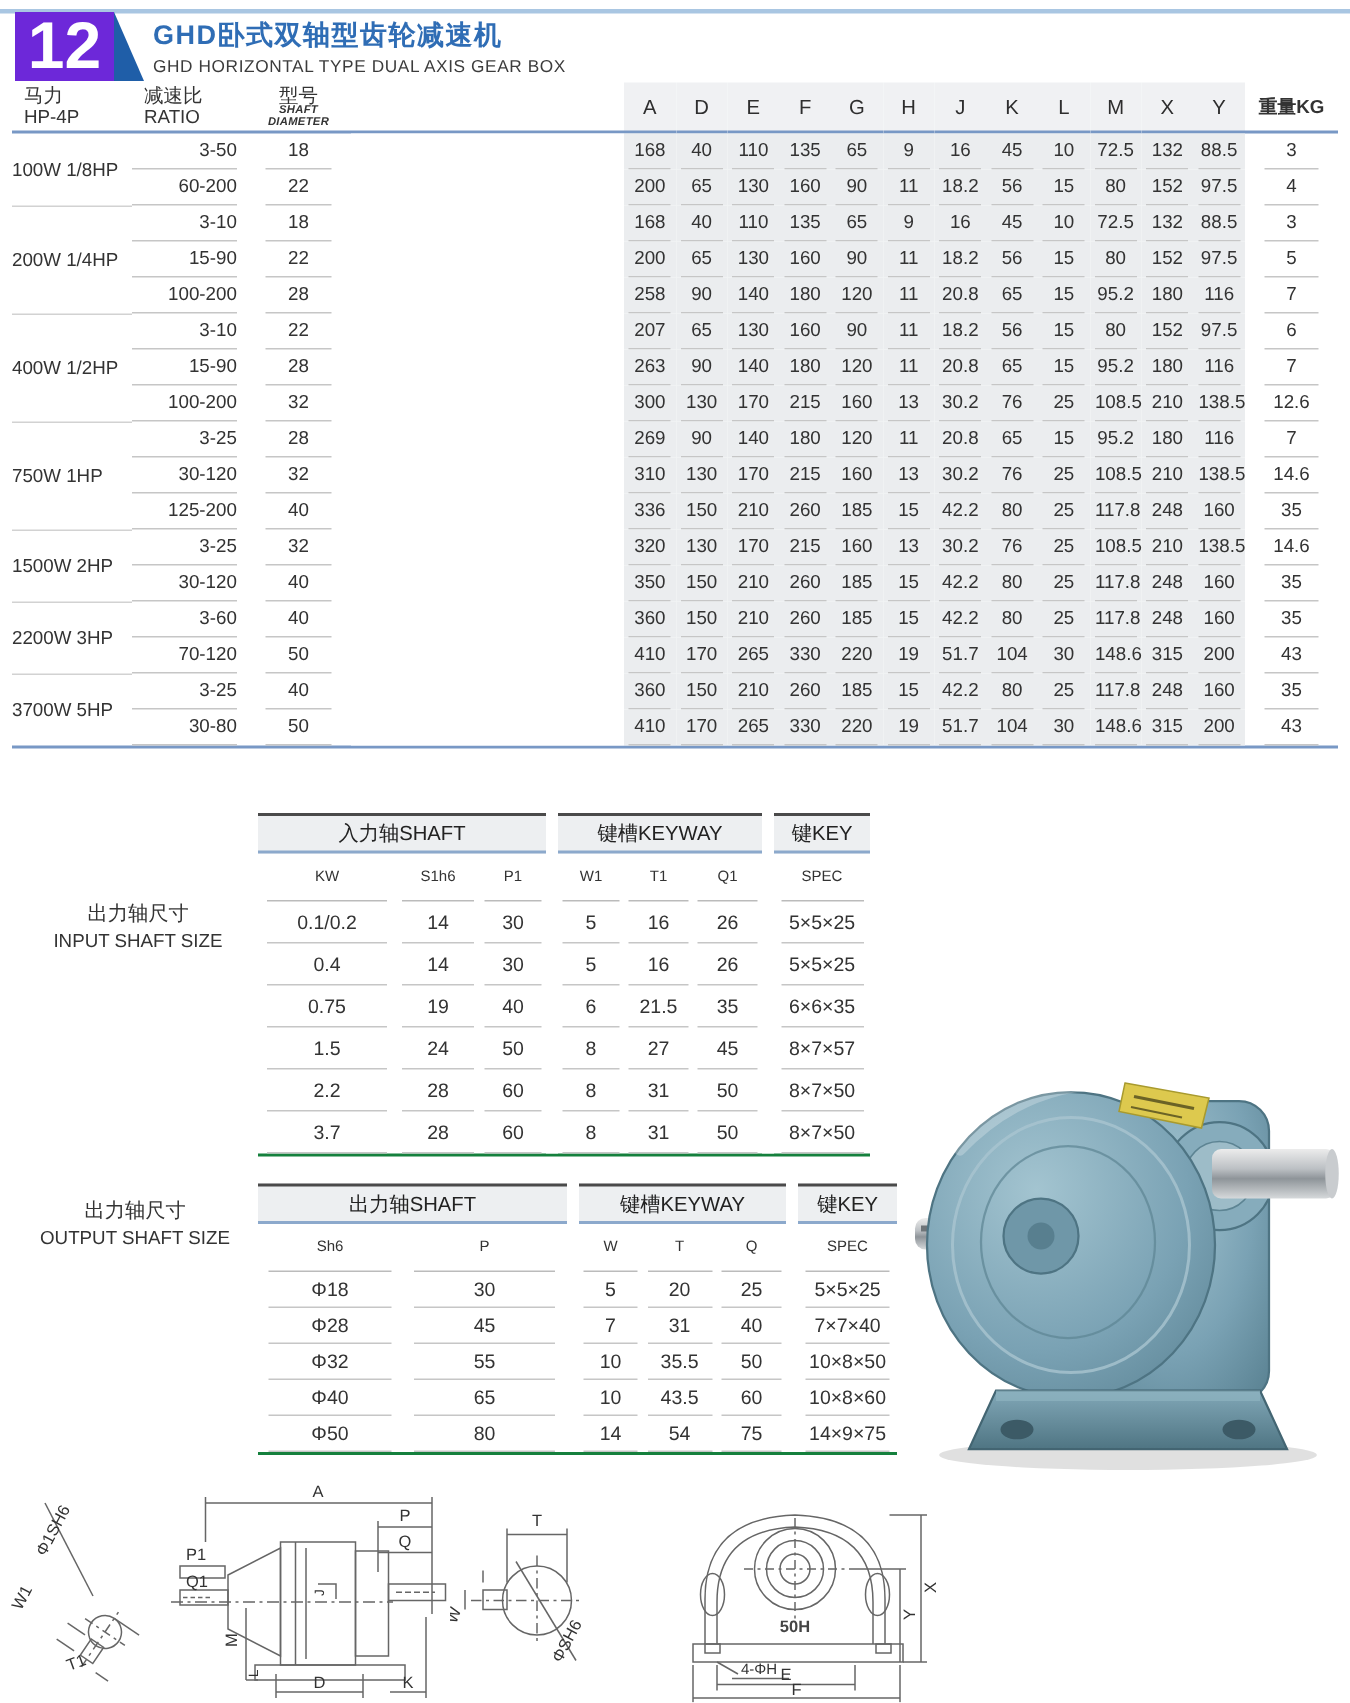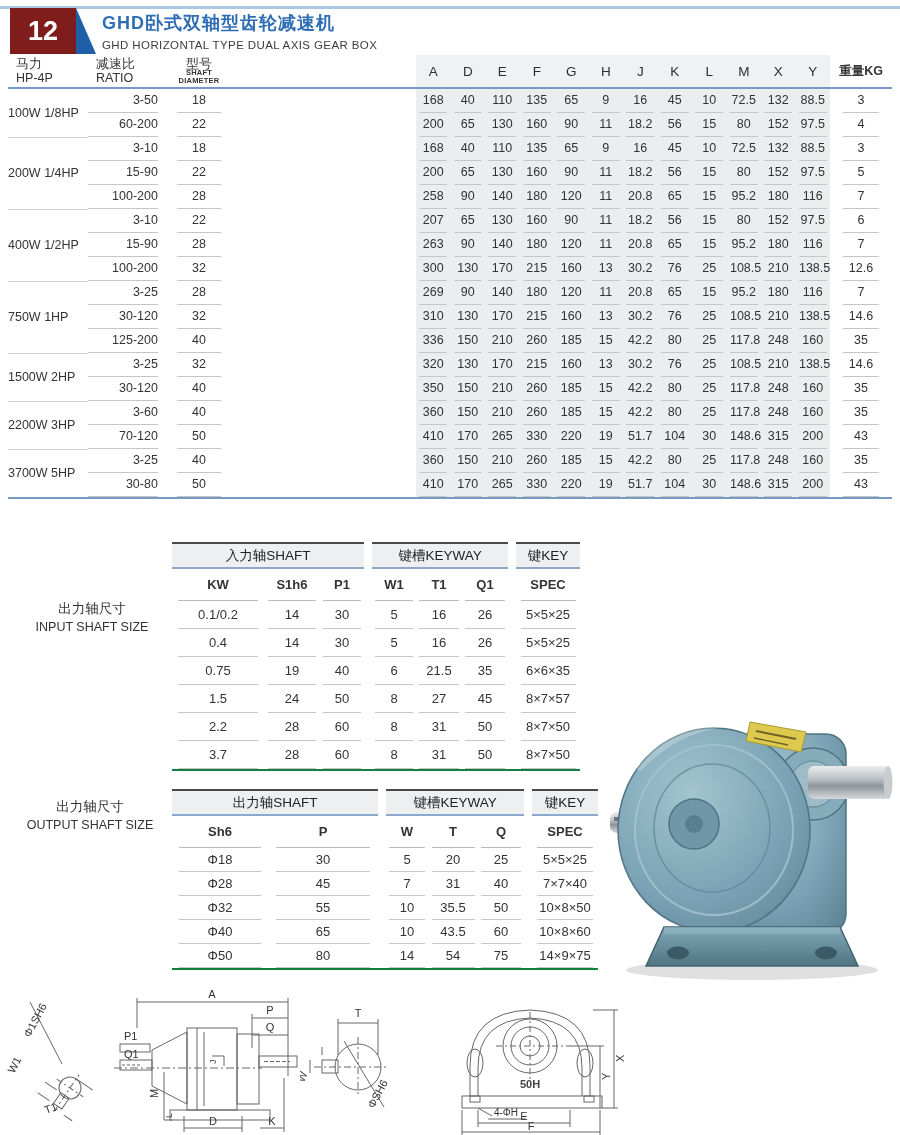--- a/index.html
+++ b/index.html
@@ -2,38 +2,38 @@
 <html><head>
 <meta charset="utf-8">
 <style>
   * { margin:0; padding:0; box-sizing:border-box; }
   html,body { background:#fff; }
   body { width:900px; height:1135px; font-family:"Liberation Sans",sans-serif; color:#333; position:relative; overflow:hidden; }
   .page { position:absolute; inset:0; }
 
   
   .topline { position:absolute; top:6px; left:0; width:900px; height:3px; background:#a9c6e2; }
-  .badge { position:absolute; top:8px; left:10px; width:66px; height:46px; background:#7f1d1d; color:#fff;
-           font-size:27px; font-weight:bold; display:flex; align-items:center; justify-content:center; }
+  .badge { position:absolute; top:8px; left:10px; width:66px; height:46px; background:#6d28d9; color:#fff;
+           font-size:44px; font-weight:bold; display:flex; align-items:center; justify-content:center; }
   .badge-slant { position:absolute; top:8px; left:76px; width:0; height:0;
            border-bottom:46px solid #1f5ea8; border-right:20px solid transparent; }
   .titles { position:absolute; left:102px; top:11px; }
   .titles h1 { font-size:18px; font-weight:bold; color:#2f6db5; letter-spacing:1px; }
   .titles .sub { font-size:11.5px; color:#3c3c3c; margin-top:4px; letter-spacing:.4px; }
 
   
   table { border-collapse:separate; border-spacing:0; table-layout:fixed; }
   table.main { position:absolute; left:8px; top:55px; width:884px; border-bottom:2px solid #7898c5; }
   table.main th { height:34px; font-size:13px; font-weight:normal; border-bottom:2px solid #7898c5; vertical-align:middle; }
   table.main th.dimh { background:#f0f1f3; font-size:13.5px; color:#2e2e2e; }
   table.main th.h-weight { font-weight:bold; font-size:12.5px;text-align:center; }
   .h2l { line-height:15px; font-size:13px; text-align:left; padding-left:8px; }
   .h2l .en { font-size:12.5px; }
   .h-model { text-align:center; line-height:11px; font-size:13px; }
-  .h-model .tiny { font-size:7.5px; font-weight:bold; line-height:8px; letter-spacing:.2px; }
+  .h-model .tiny { font-size:7.5px; font-weight:bold; line-height:8px; letter-spacing:.2px;font-style:italic; }
   table.main td { font-size:12.5px; padding:0; vertical-align:middle; }
   table.main td.dim { background:#ebedef; }
   .cl { border-bottom:1px solid #c6c6c6; padding:4px 0; line-height:15px; text-align:center; width:80%; margin:0 auto; }
   td.ratio .cl { width:92%; margin:0; text-align:right; padding-left:2px; }
   td.model .cl { width:64%; }
   td.wt .cl { width:58%; }
   td.sp { background:#fff; }
   td.hp { vertical-align:top; padding:5px 0 0 8px; font-size:12.5px; line-height:15px; }
   tr.gstart td.hp { border-top:1px solid #d2d2d2; }
 
@@ -43,21 +43,21 @@
   .sidelabel .en { font-size:12.5px; }
   #lab-in { left:12px; top:600px; width:160px; }
   #lab-out { left:6px; top:798px; width:168px; }
 
   table.subtbl { position:absolute; border-bottom:2px solid #15803d; }
   #tbl-in  { left:172px; top:542px; width:408px; }
   #tbl-out { left:172px; top:789px; width:426px; }
   .subtbl th.gh { height:27px; background:#edeff1; font-size:13.5px; font-weight:normal; color:#222;
                   border-top:2px solid #4a4a4a; border-bottom:2px solid #8ca9cc; }
   .subtbl .gap { background:#fff; border:none; }
-  .subtbl th.sub { height:32px; font-size:13px; font-weight:bold; padding:0; vertical-align:bottom; }
+  .subtbl th.sub { height:32px; font-size:10px; font-weight:normal; padding:0; vertical-align:bottom; }
   .subtbl th.sub .cl { border-bottom:1px solid #bbb; padding:6px 0 8px; width:86%; }
   .subtbl td { font-size:13px; padding:0; }
   #tbl-in  td .cl { padding:6px 0; width:86%; }
   #tbl-out td .cl { padding:4px 0; width:86%; }
 
   
   .photo { position:absolute; left:600px; top:672px; width:296px; height:312px; }
   svg text { font-family:"Liberation Sans",sans-serif; }
   .draw { position:absolute; }
   #d1 { left:0px;   top:992px; }

